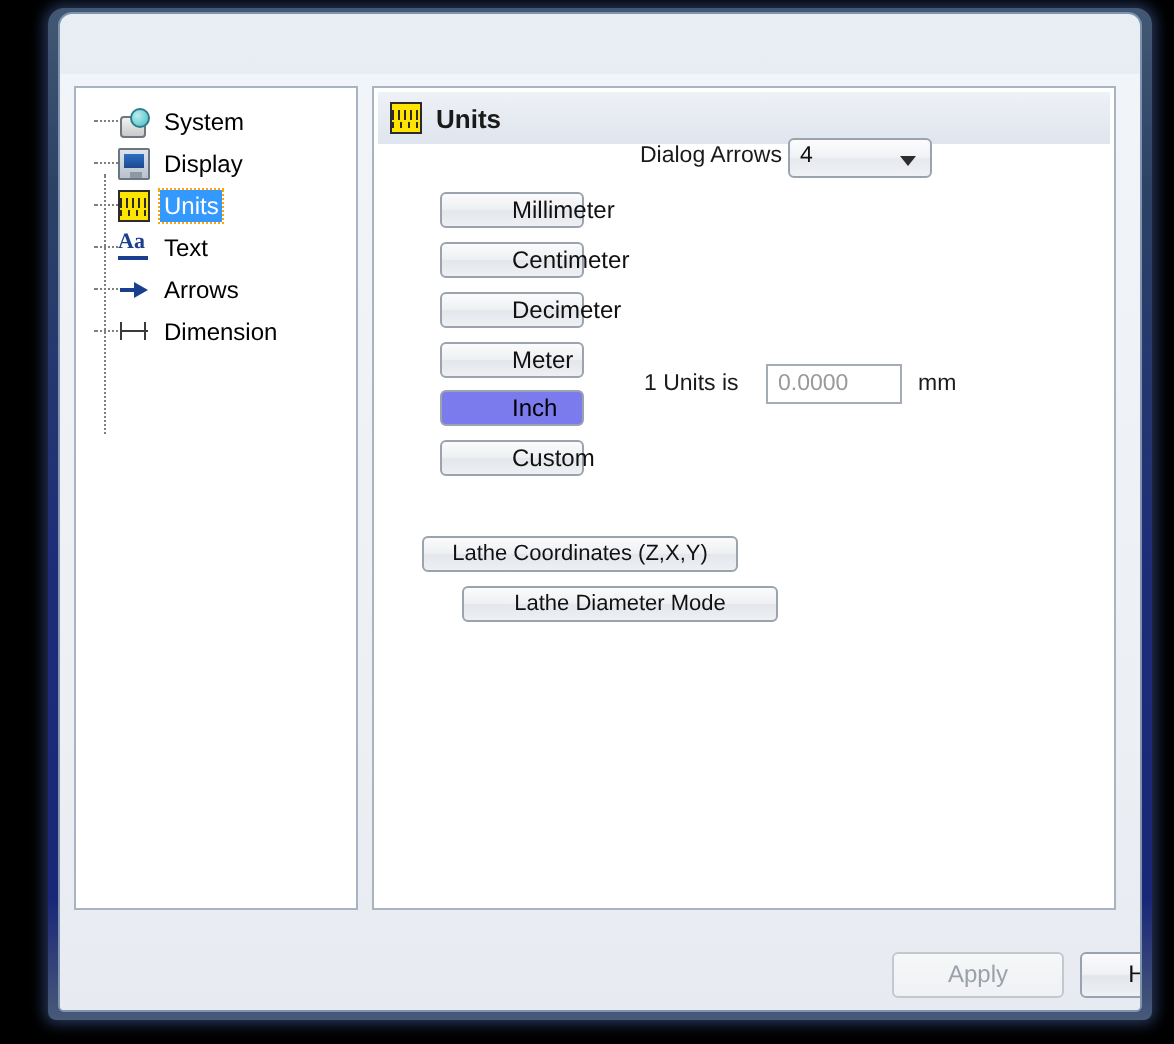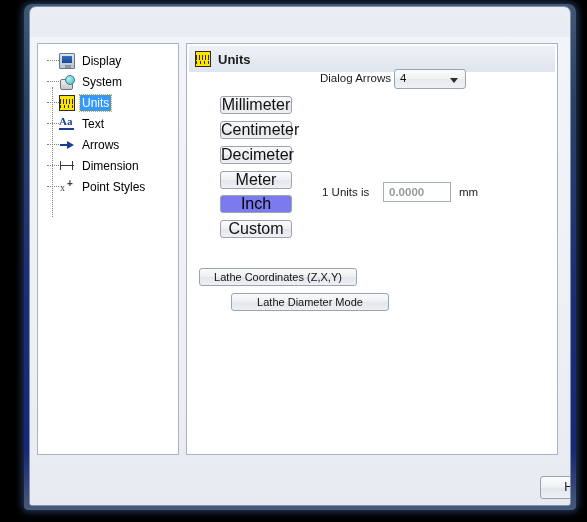--- a/index.html
+++ b/index.html
@@ -171,22 +171,22 @@
     display: flex; align-items: center; padding-left: 6px;
   }
   #panel-header .hdr-icon { width:16px; height:16px; position:relative; margin-right:7px; }
   #panel-header .hdr-title { font-size:13px; font-weight:bold; color:#1a1a1a; }
 
   
   .unit-btn {
     position: absolute; width: 72px; height: 18px;
     border: 1px solid #9aa3ae; border-radius: 3px;
     background: linear-gradient(180deg,#fbfbfc 0%, #eef0f3 48%, #e3e6eb 52%, #eef0f3 100%);
-    font-size: 16px; color: #111111; text-align: center; line-height: 16px;
-    cursor: pointer; font-family: "Liberation Sans", sans-serif;
+    font-size: 12px; color: #111111; text-align: left; line-height: 16px;
+    cursor: pointer; font-family: "Liberation Sans", sans-serif; padding-left: 35px;
   }
   .unit-btn.active {
     background: #7b7bee;
     border: 1px solid #9aa3ae;
     color: #000000;
   }
 
   .lathe-btn {
     position: absolute; width: 158px; height: 18px;
     border: 1px solid #9aa3ae; border-radius: 3px;
@@ -207,21 +207,21 @@
   #digits-select .arrow {
     position:absolute; right:7px; top:8px; width:0; height:0;
     border-left:4px solid transparent; border-right:4px solid transparent;
     border-top:5px solid #2c2c2c;
   }
 
   #units-input {
     position: absolute; left: 196px; top: 138px; width: 68px; height: 20px;
     border: 1px solid #a4acb8; background:#ffffff;
   }
-  #units-input .val { position:absolute; left:5px; top:3px; font-size:11.5px; color:#9a9a9a;font-weight:bold; }
+  #units-input .val { position:absolute; left:5px; top:3px; font-size:11.5px; color:#9a9a9a; }
 
   
   #btn-row { position: absolute; left: 0; right: 0; bottom: 6px; height: 25px; }
   .dlg-btn {
     position: absolute; width: 86px; height: 23px; top: 0;
     border-radius: 3px; font-size: 12px; text-align: center; line-height: 21px;
     cursor: pointer; color: #111111;
     border: 1px solid #99a3b0;
     background: linear-gradient(180deg,#fbfbfc 0%, #eff1f4 48%, #e2e6eb 52%, #eef0f3 100%);
   }
@@ -244,30 +244,30 @@
 
 
     <div id="client">
 
       <div id="tree-panel">
         <div style="height:6px"></div>
         <div class="tree-vline"></div>
 
         <div class="tree-item">
           <span class="tree-dots"></span>
+          <span class="t-icon ic-system"></span>
+          <span class="t-label">System</span>
+        </div>
+
+        <div class="tree-item">
+          <span class="tree-dots"></span>
           <span class="t-icon ic-monitor"></span>
           <span class="t-label">Display</span>
         </div>
 
-        <div class="tree-item">
-          <span class="tree-dots"></span>
-          <span class="t-icon ic-system"></span>
-          <span class="t-label">System</span>
-        </div>
-
         <div class="tree-item selected">
           <span class="tree-dots"></span>
           <span class="t-icon ic-ruler"></span>
           <span class="t-label">Units</span>
         </div>
 
         <div class="tree-item">
           <span class="tree-dots"></span>
           <span class="t-icon ic-text"></span>
           <span class="t-label">Text</span>
@@ -278,25 +278,20 @@
           <span class="t-icon ic-arrow"></span>
           <span class="t-label">Arrows</span>
         </div>
 
         <div class="tree-item">
           <span class="tree-dots"></span>
           <span class="t-icon ic-dim"></span>
           <span class="t-label">Dimension</span>
         </div>
 
-        <div class="tree-item">
-          <span class="tree-dots"></span>
-          <span class="t-icon ic-point"></span>
-          <span class="t-label">Point Styles</span>
-        </div>
       </div>
 
       <div id="main-panel">
 
         <div id="panel-header">
           <span class="hdr-icon ic-ruler"></span>
           <span class="hdr-title">Units</span>
         </div>
 
         <div class="unit-btn" style="left:33px; top:52px;">Millimeter</div>
@@ -311,23 +306,24 @@
           <span class="val">4</span>
           <span class="arrow"></span>
         </div>
 
         <div class="f-label" style="left:135px; top:142px;">1 Units is</div>
         <div id="units-input">
           <span class="val">0.0000</span>
         </div>
         <div class="f-label" style="left:272px; top:142px;">mm</div>
 
-        <div class="lathe-btn" style="left:12px; top:224px;">Lathe Coordinates (Z,X,Y)</div>
+        <div class="lathe-btn" style="left:24px; top:224px;">Lathe Coordinates (Z,X,Y)</div>
         <div class="lathe-btn" style="left:44px; top:249px;">Lathe Diameter Mode</div>
       </div>
 
       <div id="btn-row">
+        <div class="dlg-btn disabled" style="left:416px;">Apply</div>
         <div class="dlg-btn" style="left:510px; width:73px;">Help</div>
       </div>
 
     </div>
   </div>
 </div>
 
 </body></html>

